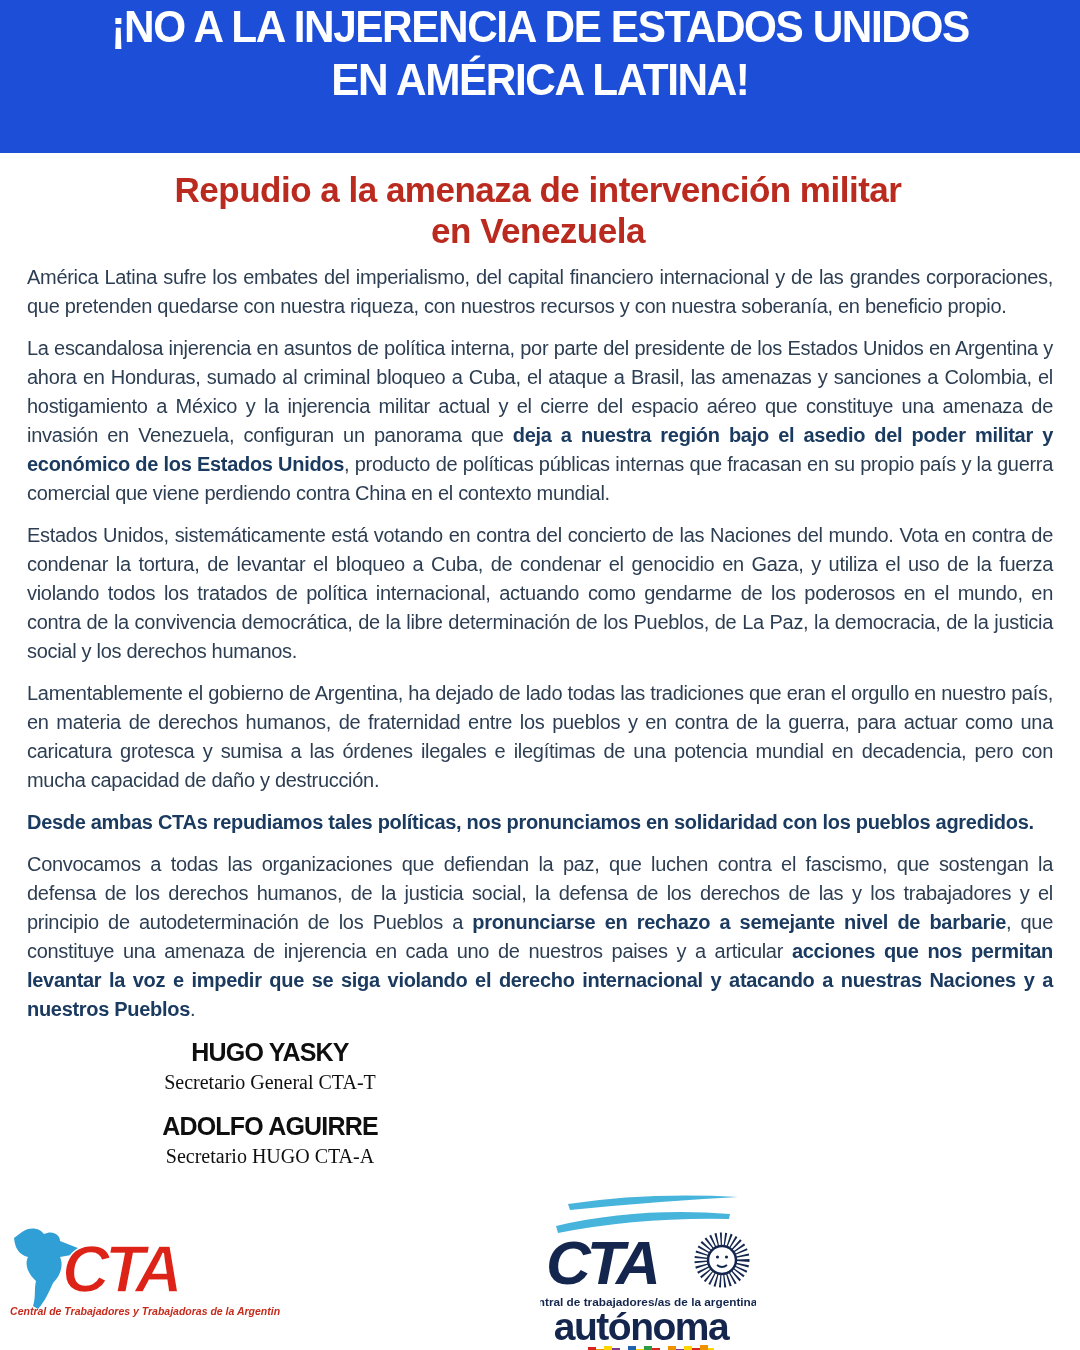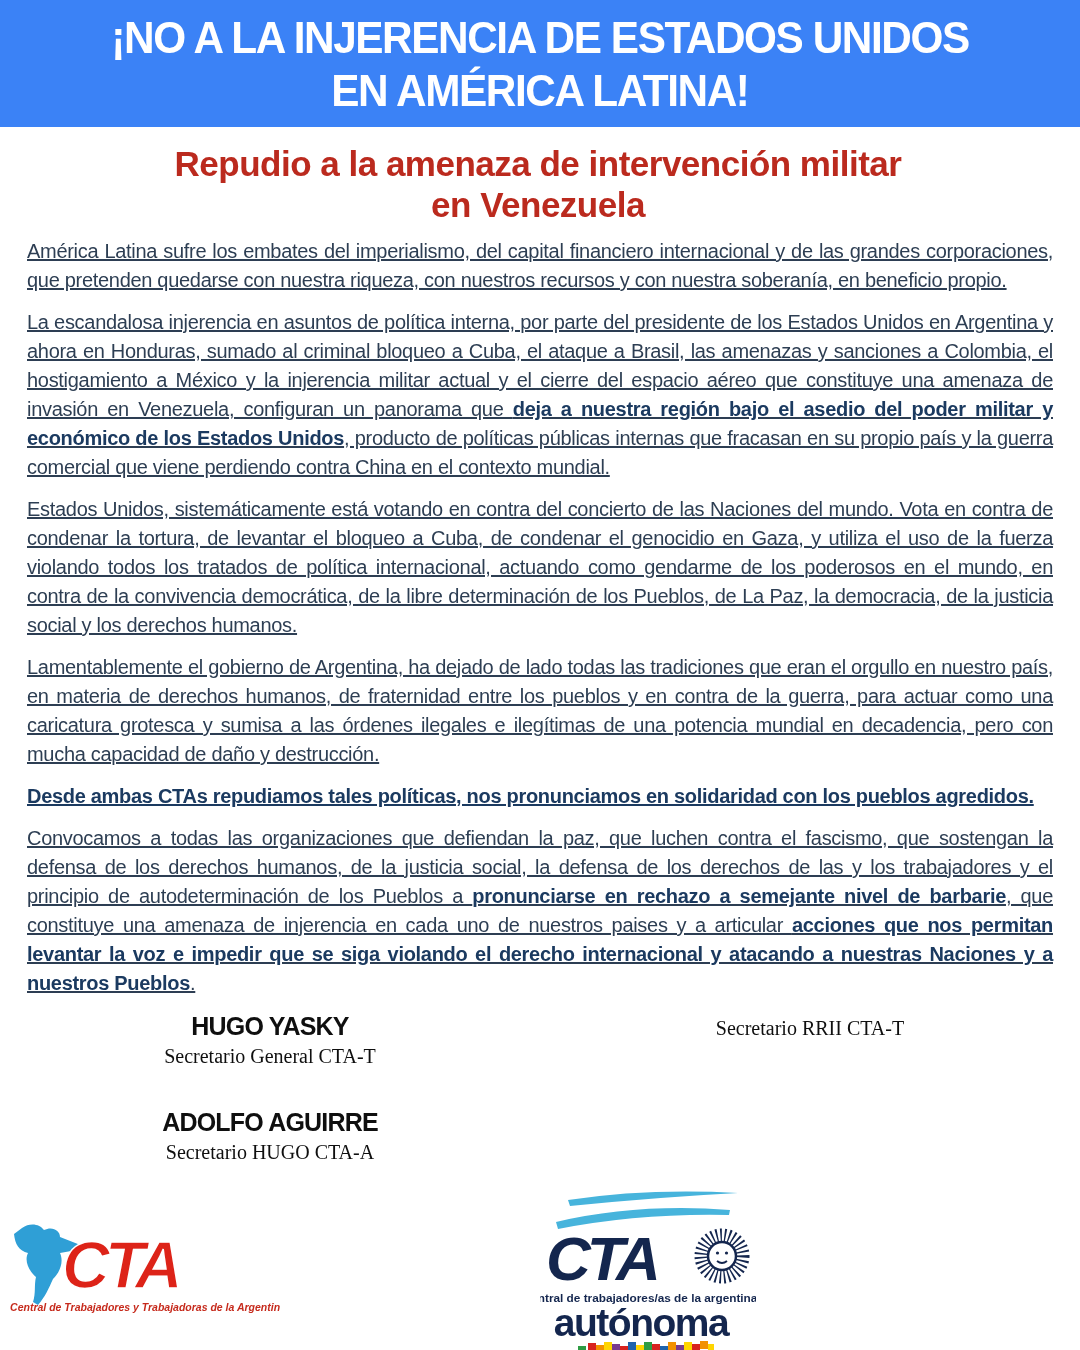--- a/index.html
+++ b/index.html
@@ -4,48 +4,48 @@
 <style>
   html,body { margin:0; padding:0; background:#ffffff; }
   .page {
     width:1080px; height:1350px; background:#ffffff;
     font-family:"Liberation Sans", sans-serif;
     overflow:hidden; position:relative;
   }
 
   
   .banner {
-    height:127px; background:#3b82f6; color:#ffffff;
-    display:flex; flex-direction:column; align-items:center; justify-content:center;
+    height:153px; background:#1d4ed8; color:#ffffff;
+    display:flex; flex-direction:column; align-items:center; 
     text-align:center;
   }
   .banner-line {
     font-weight:800; font-size:45px; line-height:53px;
     letter-spacing:-1.5px; white-space:nowrap;
     transform:scaleX(0.94); transform-origin:center;
   }
 
   
   .subtitle {
     margin:16px 4px 10px 0; text-align:center; color:#bb2a1e;
     font-weight:700; font-size:35px; line-height:41px; letter-spacing:-0.5px;
   }
 
   
   .body { padding:2px 27px 0 27px; color:#2d3e53; }
   .body p {
     margin:0 0 13px 0; text-align:justify;
-    font-size:20px; line-height:29px; letter-spacing:-0.3px;text-decoration:underline;
+    font-size:20px; line-height:29px; letter-spacing:-0.3px;
   }
   .body strong { color:#1b3a60; font-weight:700; }
   .body p.all-bold { color:#1b3a60; font-weight:700; }
 
   
   .signatures {
-    display:grid; grid-template-columns:1fr 1fr; row-gap:40px;
+    display:grid; grid-template-columns:1fr 1fr; row-gap:18px;
     margin-top:14px; text-align:center; color:#0f0f0f;
   }
   .sig-name { font-size:25px; font-weight:700; letter-spacing:-0.8px; line-height:28px; }
   .sig-title { font-size:20px; margin-top:4px; line-height:24px;font-family:Liberation Serif, serif; }
 
   
   .logos { display:flex; margin-top:24px; align-items:flex-start; }
   .logo-cell { width:50%; display:flex; justify-content:flex-start; }
   .logo-cell.left { padding-top:30px; }
 </style>
@@ -72,21 +72,20 @@
       <p class="all-bold"><strong>Desde ambas CTAs repudiamos tales políticas, nos pronunciamos en solidaridad con los pueblos agredidos.</strong></p>
       <p><span>Convocamos a todas las organizaciones que defiendan la paz, que luchen contra el fascismo, que sostengan la defensa de los derechos humanos, de la justicia social, la defensa de los derechos de las y los trabajadores y el principio de autodeterminación de los Pueblos a </span><strong>pronunciarse en rechazo a semejante nivel de barbarie</strong><span>, que constituye una amenaza de injerencia en cada uno de nuestros paises y a articular </span><strong>acciones que nos permitan levantar la voz e impedir que se siga violando el derecho internacional y atacando a nuestras Naciones y a nuestros Pueblos</strong><span>.</span></p>
     </main>
 
   <section class="signatures" id="signatories">
       <div>
         <div class="sig-name">HUGO YASKY</div>
         <div class="sig-title">Secretario General CTA-T</div>
       </div>
       <div>
-        <div class="sig-title">Secretario RRII CTA-T</div>
       </div>
       <div>
         <div class="sig-name">ADOLFO AGUIRRE</div>
         <div class="sig-title">Secretario HUGO CTA-A</div>
       </div>
     </section>
 
   <footer class="logos">
 
     <div class="logo-cell left">

